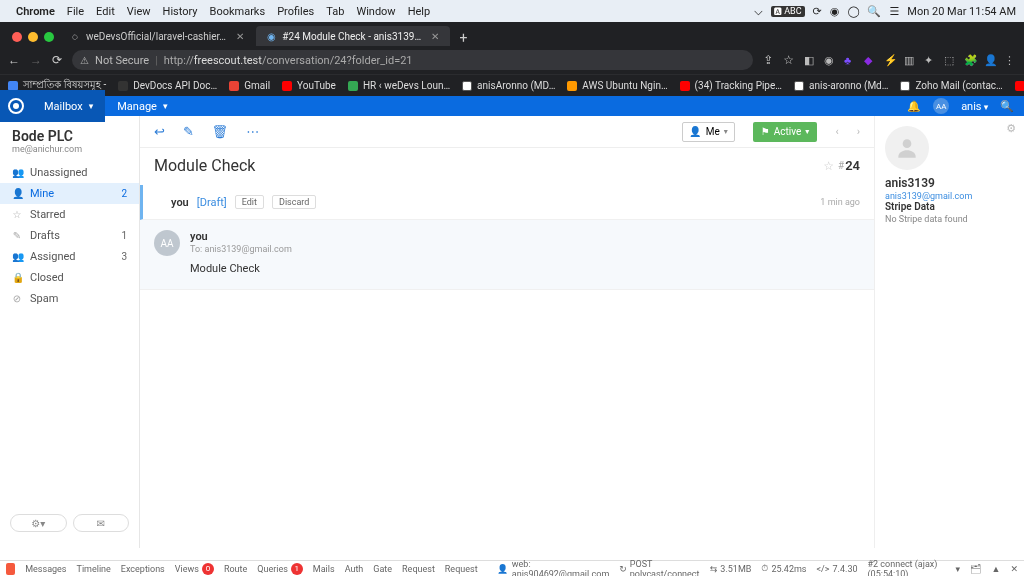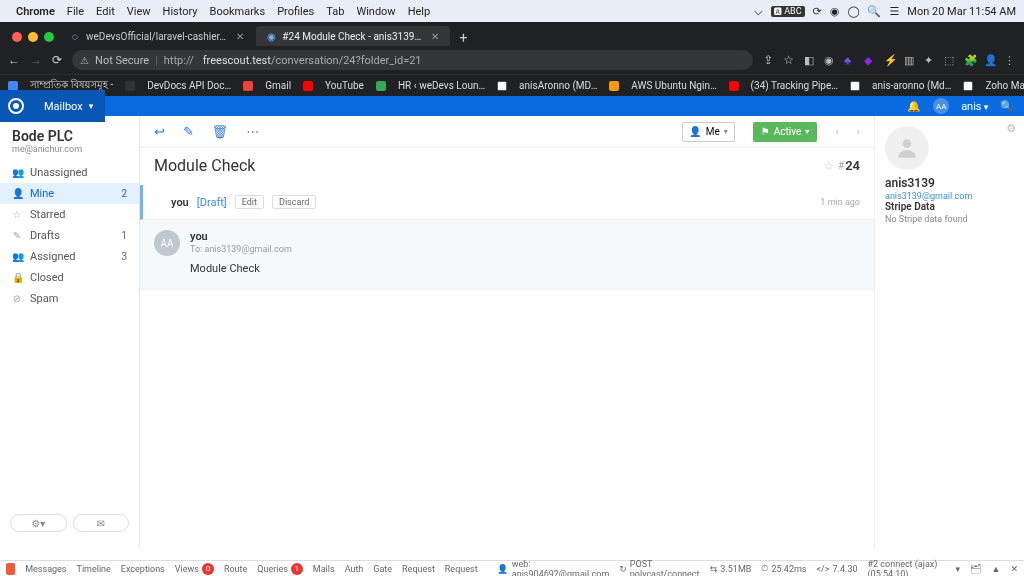--- a/index.html
+++ b/index.html
@@ -19,26 +19,26 @@
   .tab { height: 20px; display: flex; align-items: center; gap: 6px; padding: 0 10px; font-size: 10px; color: #ccc; border-radius: 4px 4px 0 0; margin-right: 2px; }
   .tab.active { background: #35363a; color: #eee; }
   .tab .favicon { width: 10px; height: 10px; display: inline-flex; align-items: center; justify-content: center; }
   .tab .close { font-size: 10px; color: #999; margin-left: 4px; }
   .newtab { color: #ccc; font-size: 14px; padding: 0 8px; cursor: pointer; }
   .addr-bar { height: 28px; display: flex; align-items: center; padding: 0 8px; gap: 10px; color: #ccc; font-size: 11px; }
   .addr-icon { font-size: 12px; color: #ccc; }
   .url-box { flex: 1; display: flex; align-items: center; gap: 6px; background: #35363a; border-radius: 12px; height: 20px; padding: 0 8px; color: #aaa; }
   .url-box .lock { font-size: 10px; }
   .url-text { white-space: nowrap; overflow: hidden; }
-  .url-text .host { color: #ddd; margin-left: 9px; }
+  .url-text .host { color: #ddd; }
   .ext-icons { display: flex; gap: 8px; }
   .ext-icons span { width: 12px; height: 12px; font-size: 11px; color: #bbb; }
   
   .bookmarks { height: 22px; background: #202124; display: flex; align-items: center; padding: 0 8px; font-size: 10px; color: #ddd; gap: 12px; border-top: 1px solid #2b2c2f; }
-  .bm { display: flex; align-items: center; gap: 12px; white-space: nowrap; }
+  .bm { display: flex; align-items: center; gap: 5px; white-space: nowrap; }
   .bm .fav { width: 10px; height: 10px; display: inline-block; border-radius: 2px; }
   
   .app-nav { height: 20px; background: #0a6be0; display: flex; align-items: center; color: #fff; font-size: 11px; padding-right: 10px; }
   .app-logo { width: 32px; height: 32px; background: #0857b5; display: flex; align-items: center; justify-content: center; }
   .app-logo .circ { width: 16px; height: 16px; border: 2px solid #fff; border-radius: 50%; position: relative; }
   .app-logo .circ::after { content: ""; position: absolute; width: 6px; height: 6px; border-radius: 50%; background: #fff; top: 3px; left: 3px; }
   .nav-item { padding: 0 12px; height: 32px; display: flex; align-items: center; gap: 4px; }
   .nav-item.dropdown::after { content: "▾"; font-size: 9px; margin-left: 2px; }
   .nav-item.active { background: #0857b5; }
   .nav-spacer { flex: 1; }
@@ -225,20 +225,23 @@
 
   </div>
 </div>
 
 <div class="app-nav">
   <div class="app-logo">
       <span class="circ"></span>
     </div>
   <div class="nav-item active dropdown">
       <span>Mailbox</span>
+    </div>
+  <div class="nav-item dropdown">
+      <span>Manage</span>
     </div>
   <div class="nav-spacer"></div>
   <div class="nav-right">
     <span>🔔</span>
     <span class="avatar">AA</span>
     <span class="usernm">anis</span>
     <span>🔍</span>
   </div>
 </div>
 

